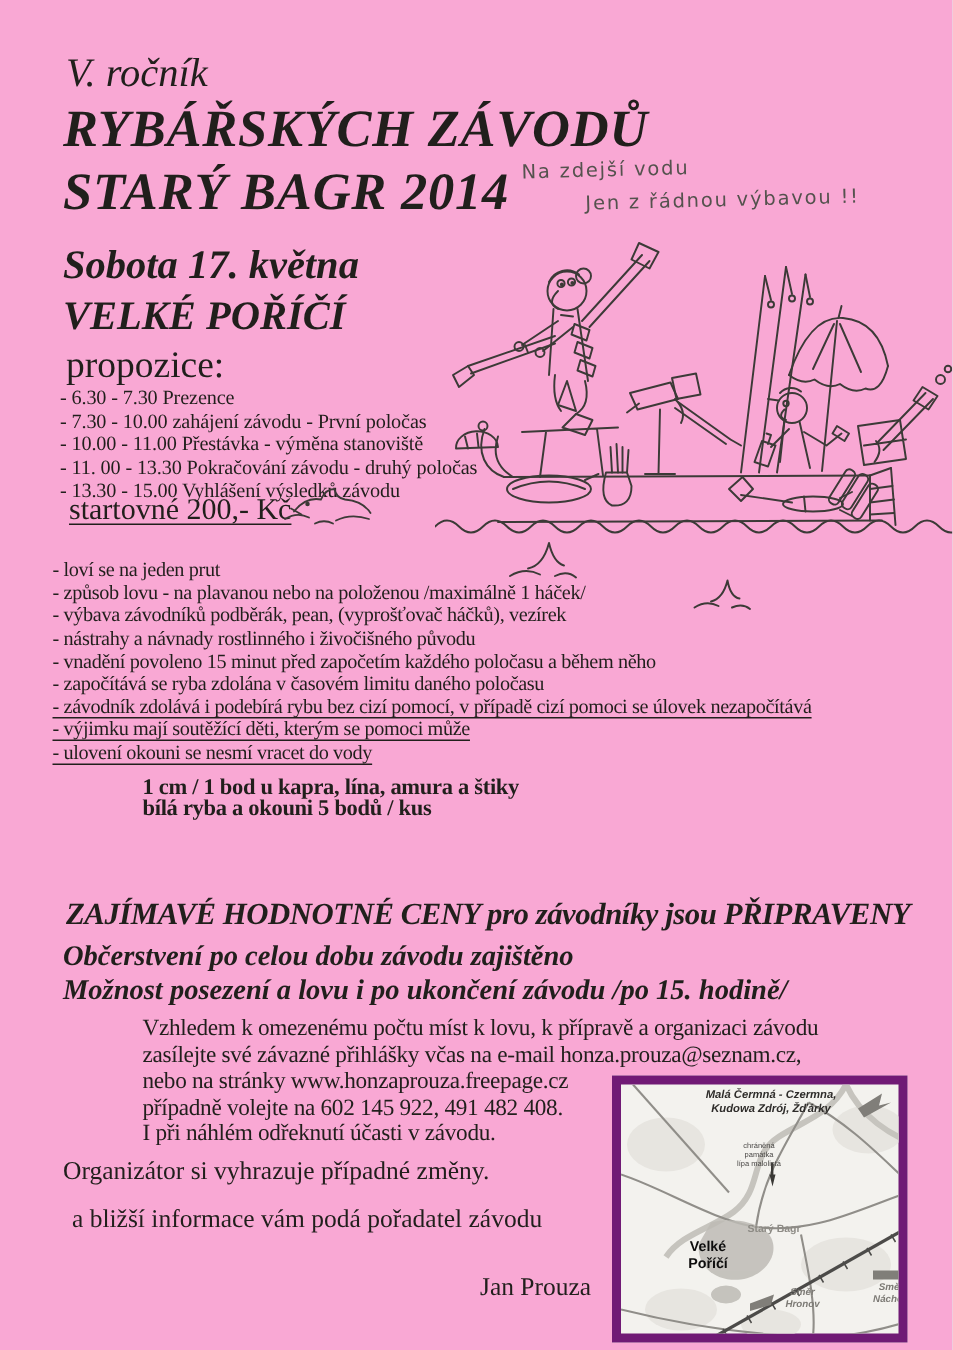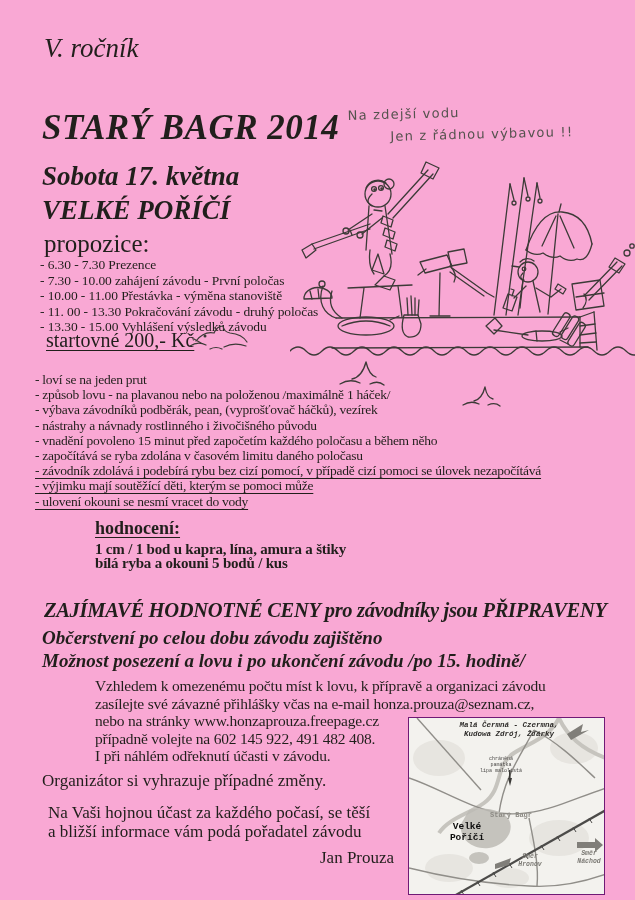--- a/index.html
+++ b/index.html
@@ -45,38 +45,39 @@
   
   .cartoon { left:290px; top:158px; }
   .cartoon path, .cartoon circle, .cartoon ellipse, .cartoon rect
     { fill:none; stroke:#3c3a37; stroke-width:1.3; stroke-linecap:round; stroke-linejoin:round; }
   .mini-shark { left:188px; top:325px; }
   .mini-shark path { fill:none; stroke:#3c3a37; stroke-width:1.2; stroke-linecap:round; }
   .mini-shark circle { fill:#3c3a37; stroke:none; }
 
   
   .map { left:408px; top:717px; width:197px; height:178px; background:#f3f2ee;
-         border:1px solid #701a75; overflow:hidden; font-family:Liberation Mono, monospace; }
+         border:6px solid #701a75; overflow:hidden; font-family:Liberation Sans, sans-serif; }
   .map .lbl { position:absolute; text-align:center; }
   .map-top  { left:30px; top:3px; width:140px; font-size:7.5px; font-weight:bold; font-style:italic;
               color:#2e2c2a; line-height:8.5px; }
   .map-monu { left:62px; top:38px; width:60px; font-size:5px; color:#4a4846; line-height:6px; }
   .map-pond { left:72px; top:93px; width:60px; font-size:7px; font-weight:bold; color:#8d8b85; line-height:8px; }
   .map-town { left:28px; top:103px; width:60px; font-size:9.5px; font-weight:bold; color:#0d0d0d; line-height:11px; }
   .map-hron { left:98px; top:135px; width:46px; font-size:6.5px; font-weight:bold; font-style:italic;
               color:#7c7a75; line-height:7.5px; }
   .map-nach { left:160px; top:132px; width:40px; font-size:6.5px; font-weight:bold; font-style:italic;
               color:#7c7a75; line-height:7.5px; }
 </style>
 </head>
 <body>
 
 <div id="page">
 
   <div class="abs edition">V. ročník</div>
+  <div class="abs title1">RYBÁŘSKÝCH ZÁVODŮ</div>
   <div class="abs title2">STARÝ BAGR 2014</div>
 
   <div class="abs handnote">
     <div class="l1">Na zdejší vodu</div>
     <div class="l2">Jen z řádnou výbavou !!</div>
   </div>
 
   <div class="abs date-line">Sobota 17. května</div>
   <div class="abs venue-line">VELKÉ POŘÍČÍ</div>
 
@@ -213,41 +214,39 @@
     <div>- výbava závodníků podběrák, pean, (vyprošťovač háčků), vezírek</div>
     <div>- nástrahy a návnady rostlinného i živočišného původu</div>
     <div>- vnadění povoleno 15 minut před započetím každého poločasu a během něho</div>
     <div>- započítává se ryba zdolána v časovém limitu daného poločasu</div>
     <div class="und">- závodník zdolává i podebírá rybu bez cizí pomocí, v případě cizí pomoci se úlovek nezapočítává</div>
     <div class="und">- výjimku mají soutěžící děti, kterým se pomoci může</div>
     <div class="und">- ulovení okouni se nesmí vracet do vody</div>
   </div>
 
   <div class="abs scoring">
-    <div class="scoring-head und">hodnocení:</div>
     <div class="pts">1 cm / 1 bod u kapra, lína, amura a štiky</div>
     <div class="pts">bílá ryba a okouni 5 bodů / kus</div>
   </div>
 
   <div class="abs hl1">ZAJÍMAVÉ HODNOTNÉ CENY pro závodníky jsou PŘIPRAVENY</div>
   <div class="abs hl2">Občerstvení po celou dobu závodu zajištěno</div>
   <div class="abs hl3">Možnost posezení a lovu i po ukončení závodu /po 15. hodině/</div>
 
   <div class="abs contact">
     <div>Vzhledem k omezenému počtu míst k lovu, k přípravě a organizaci závodu</div>
     <div>zasílejte své závazné přihlášky včas na e-mail honza.prouza@seznam.cz,</div>
     <div>nebo na stránky www.honzaprouza.freepage.cz</div>
     <div>případně volejte na 602 145 922, 491 482 408.</div>
     <div>I při náhlém odřeknutí účasti v závodu.</div>
   </div>
 
   <div class="abs org-note">Organizátor si vyhrazuje případné změny.</div>
 
   <div class="abs closing">
-    <div>Na Vaši hojnou účast za každého počasí, se těší</div>
     <div>a bližší informace vám podá pořadatel závodu</div>
   </div>
 
   <div class="abs signature">Jan Prouza</div>
 
   <div class="abs map">
     <svg width="197" height="178" viewBox="0 0 197 178" style="position:absolute;left:0;top:0;">
       <g fill="#e7e5e0" stroke="none">
         <ellipse cx="30" cy="40" rx="26" ry="18"></ellipse>
         <ellipse cx="165" cy="30" rx="24" ry="16"></ellipse>

